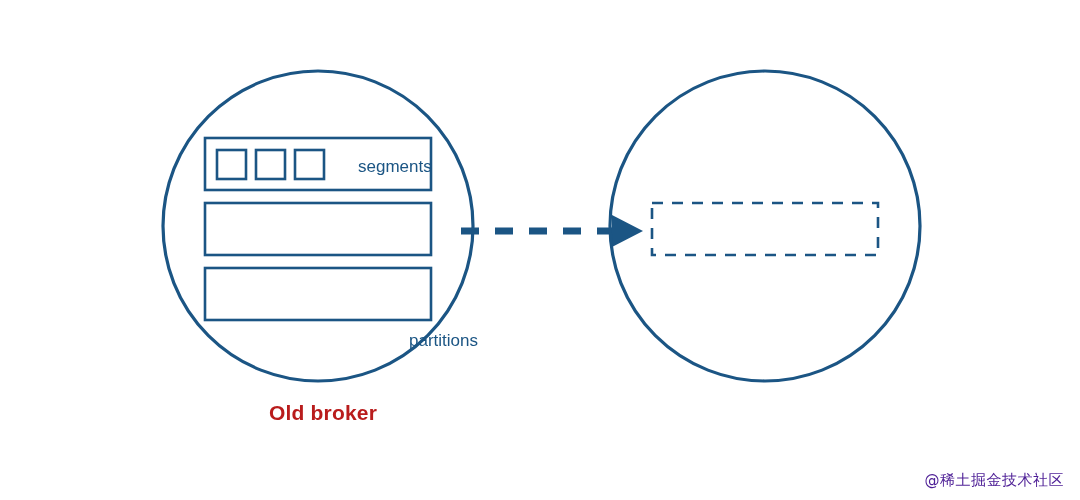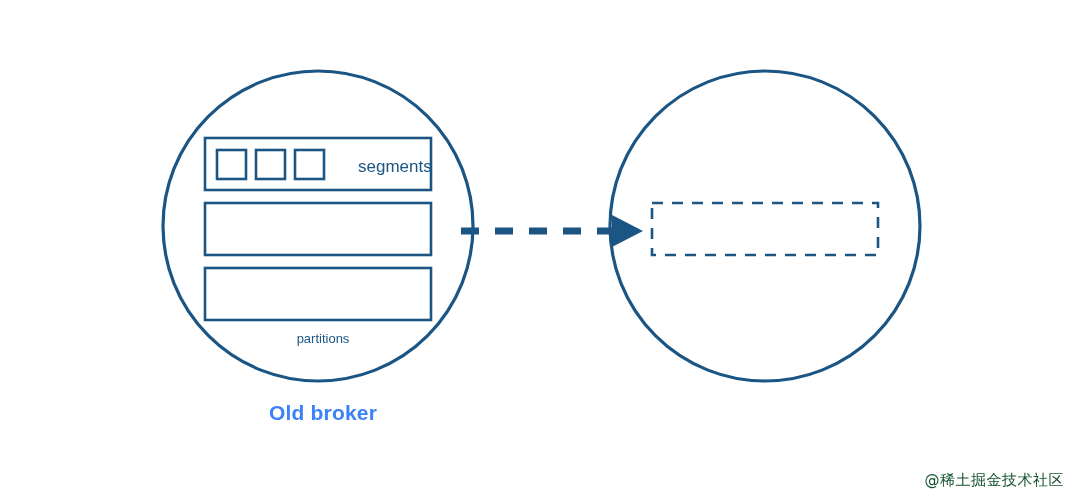--- a/index.html
+++ b/index.html
@@ -27,21 +27,21 @@
     width: 1080px;
     height: 500px;
     display: block;
   }
   .node-label {
     position: absolute;
     font-family: "Liberation Sans", sans-serif;
     font-size: 21px;
     font-weight: 700;
     letter-spacing: 0.2px;
-    color: #3b82f6;
+    color: #b91c1c;
     white-space: nowrap;
     text-align: center;
   }
   #old-broker-label {
     left: 168px;
     top: 401px;
     width: 310px;
   }
   #new-broker-label {
     left: 612px;
@@ -58,31 +58,31 @@
     left: 338px;
     top: 157px;
     font-size: 17px;
     font-weight: 400;
     margin-left: 20px;
   }
   #partitions-label {
     left: 168px;
     top: 331px;
     width: 310px;
-    text-align: center;
-    font-size: 13px;
+    text-align: right;
+    font-size: 17px;
     font-weight: 400;
   }
   .watermark {
     position: absolute;
     right: 16px;
     bottom: 10px;
     font-family: "DejaVu Sans", sans-serif;
     font-size: 15px;
-    color: #14532d;
+    color: #4c1d95;
     letter-spacing: 0.5px;
     white-space: nowrap;
   }
 </style>
 </head>
 <body>
 
 <div class="canvas">
 
   <svg class="diagram-svg" viewBox="0 0 1080 500" xmlns="http://www.w3.org/2000/svg">

